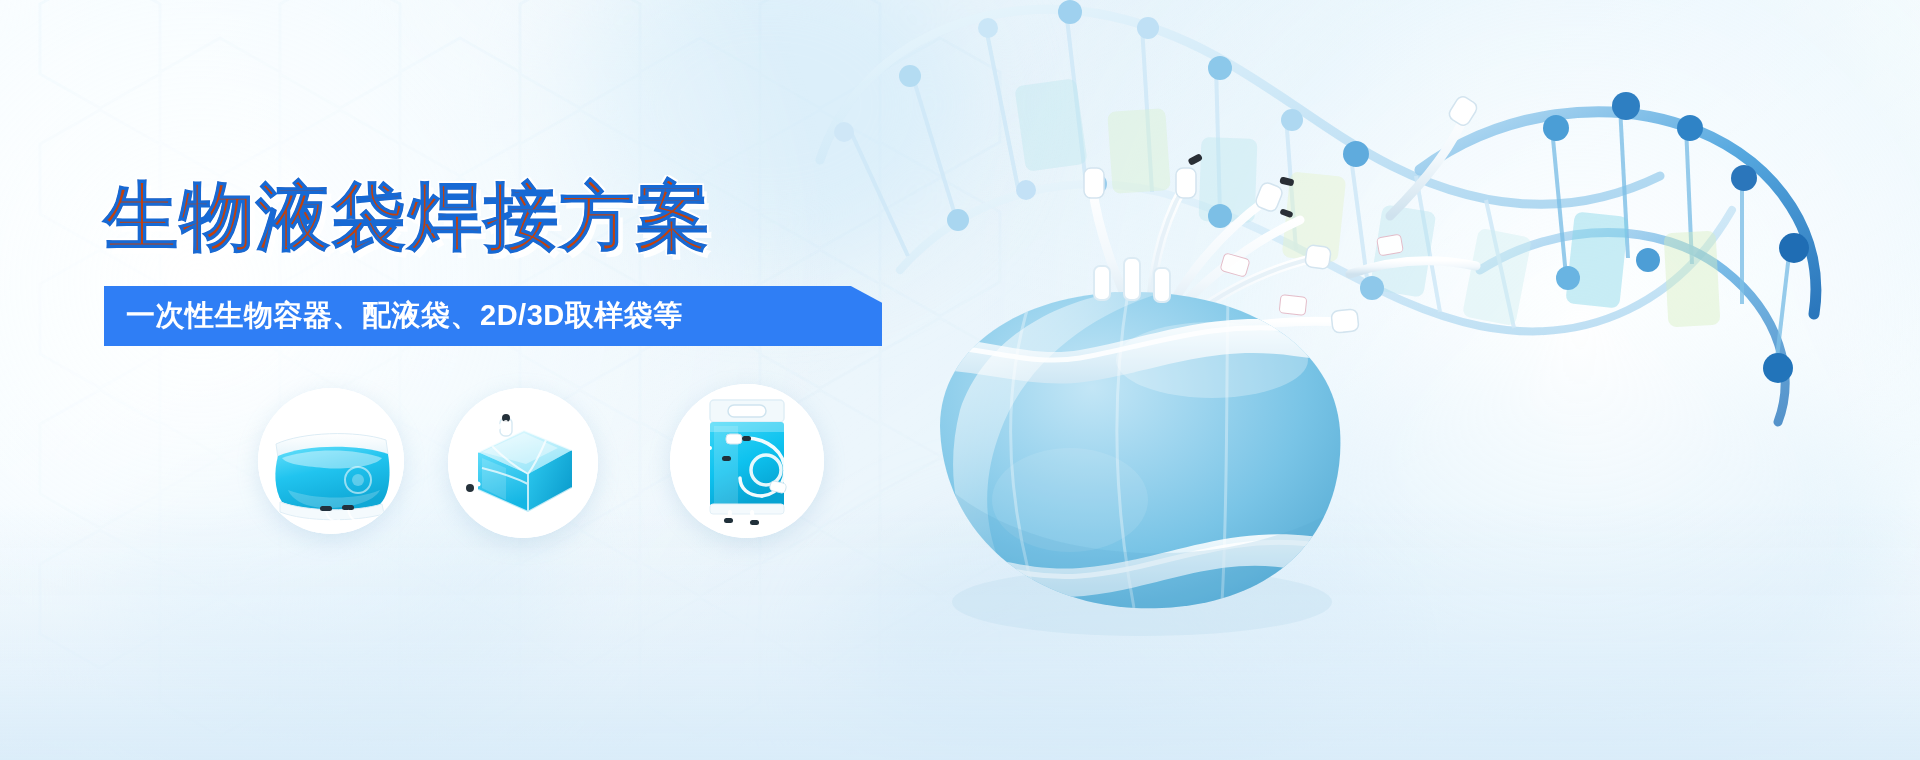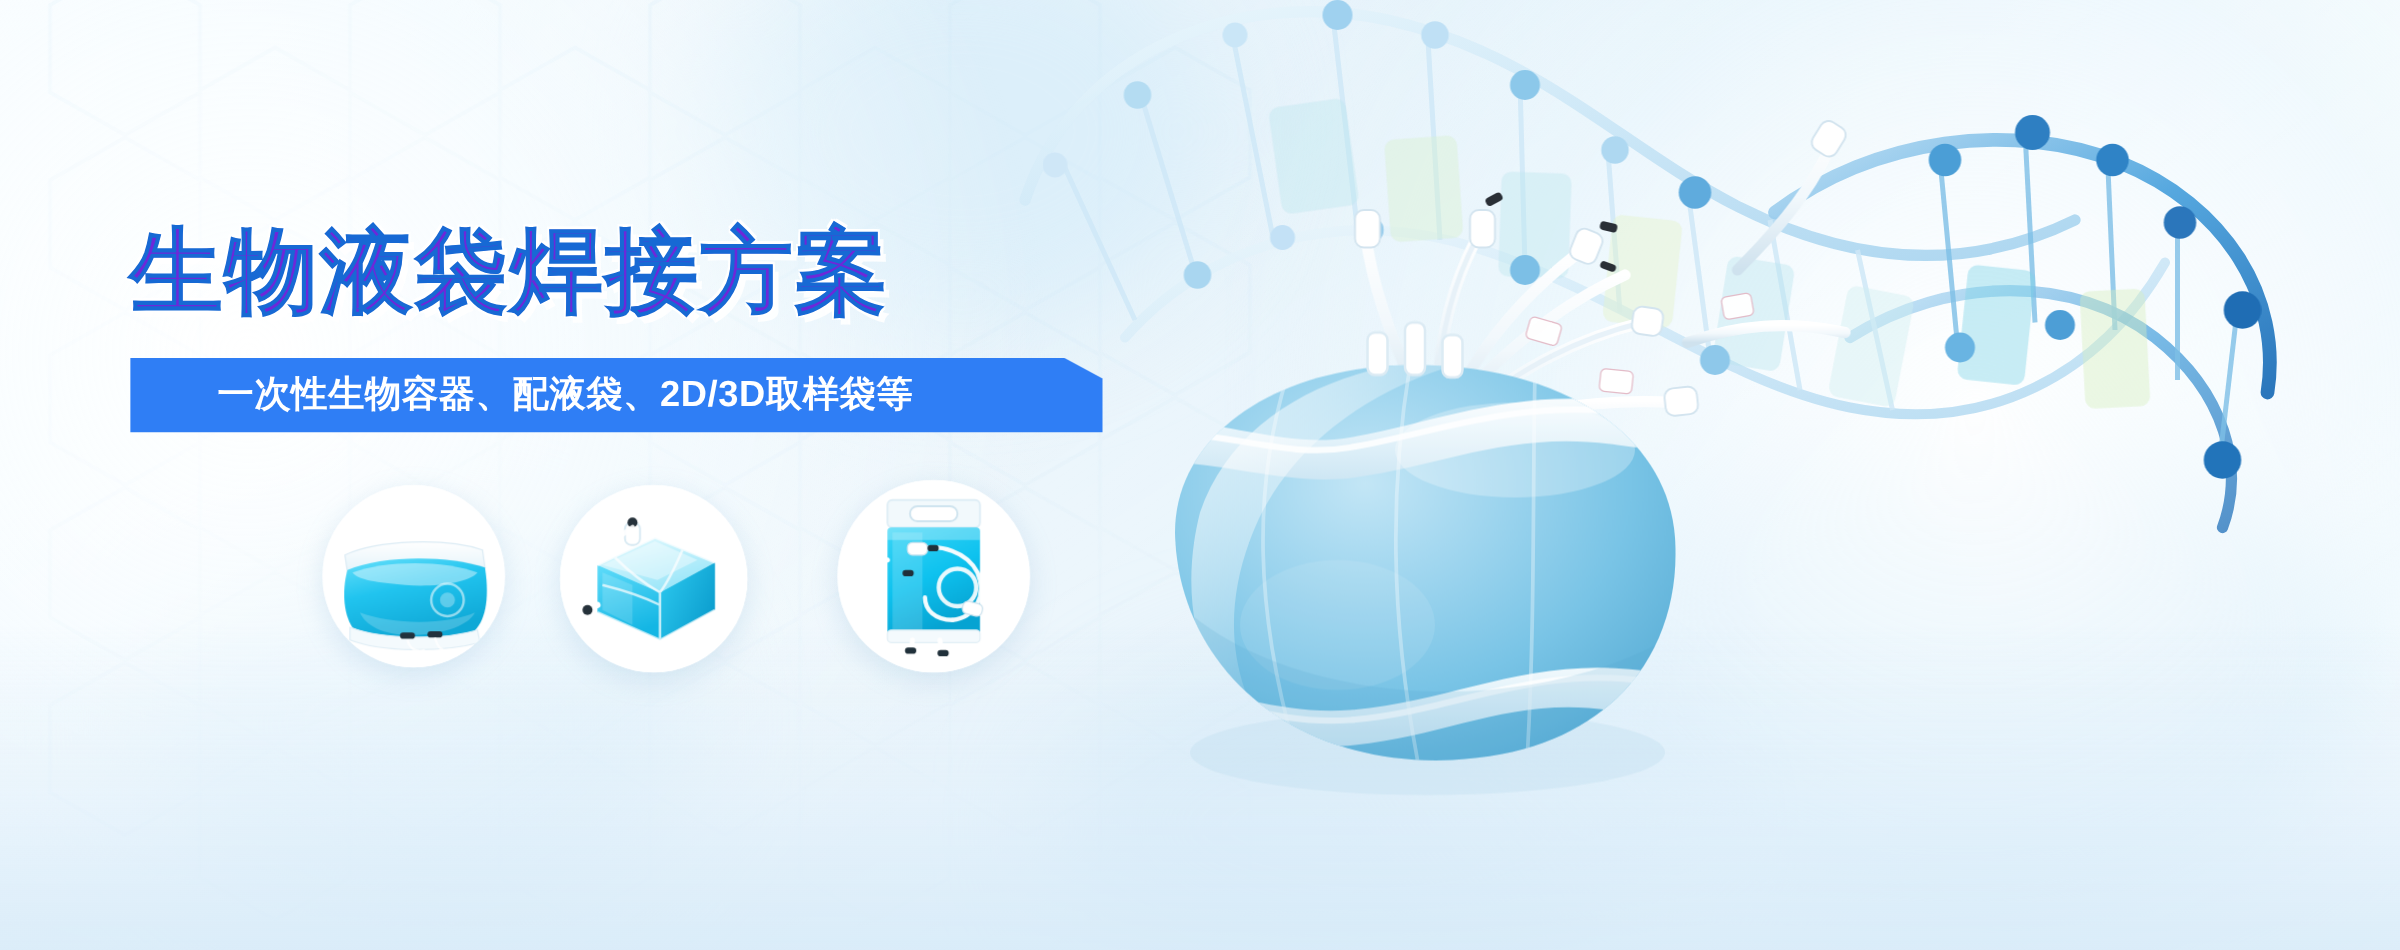--- a/index.html
+++ b/index.html
@@ -38,37 +38,37 @@
   .blob{ position:absolute; border-radius:50%; filter:blur(46px); }
   .blob.b1{ left:120px; top:430px; width:430px; height:300px; background:rgba(197,228,246,.55); }
   .blob.b2{ left:560px; top:-60px; width:420px; height:330px; background:rgba(214,237,250,.7); }
   .blob.b3{ left:1250px; top:330px; width:640px; height:420px; background:rgba(205,232,248,.55); }
   .blob.b4{ left:840px; top:520px; width:520px; height:280px; background:rgba(199,228,245,.5); }
 
   
   .headline{
     position:absolute; left:104px; top:180px;
     font-size:74px; line-height:1; font-weight:700;
-    color:#6d28d9;
+    color:#c2410c;
     letter-spacing:2px;
     white-space:nowrap;
     text-shadow:
        2px 0 0 #ffffff, -2px 0 0 #ffffff, 0 2px 0 #ffffff, 0 -2px 0 #ffffff,
        2px 2px 0 #ffffff, -2px -2px 0 #ffffff, 2px -2px 0 #ffffff, -2px 2px 0 #ffffff,
        5px 6px 0 rgba(255,255,255,.9);
     -webkit-text-stroke:1px #1769d4;
   }
 
   
   .ribbon{
     position:absolute; left:104px; top:286px;
     width:778px; height:60px;
     background:#2f7ef5;
     clip-path:polygon(0 0, 96% 0, 100% 28%, 100% 100%, 0 100%);
-    display:flex; align-items:center;padding-left:48px;
+    display:flex; align-items:center;
   }
   .ribbon-text{
     color:#ffffff; font-size:29px; font-weight:600;
     letter-spacing:.5px; padding-left:22px; white-space:nowrap;
   }
 
   
   .thumb{
     position:absolute; border-radius:50%;
     background:#ffffff; overflow:hidden;

